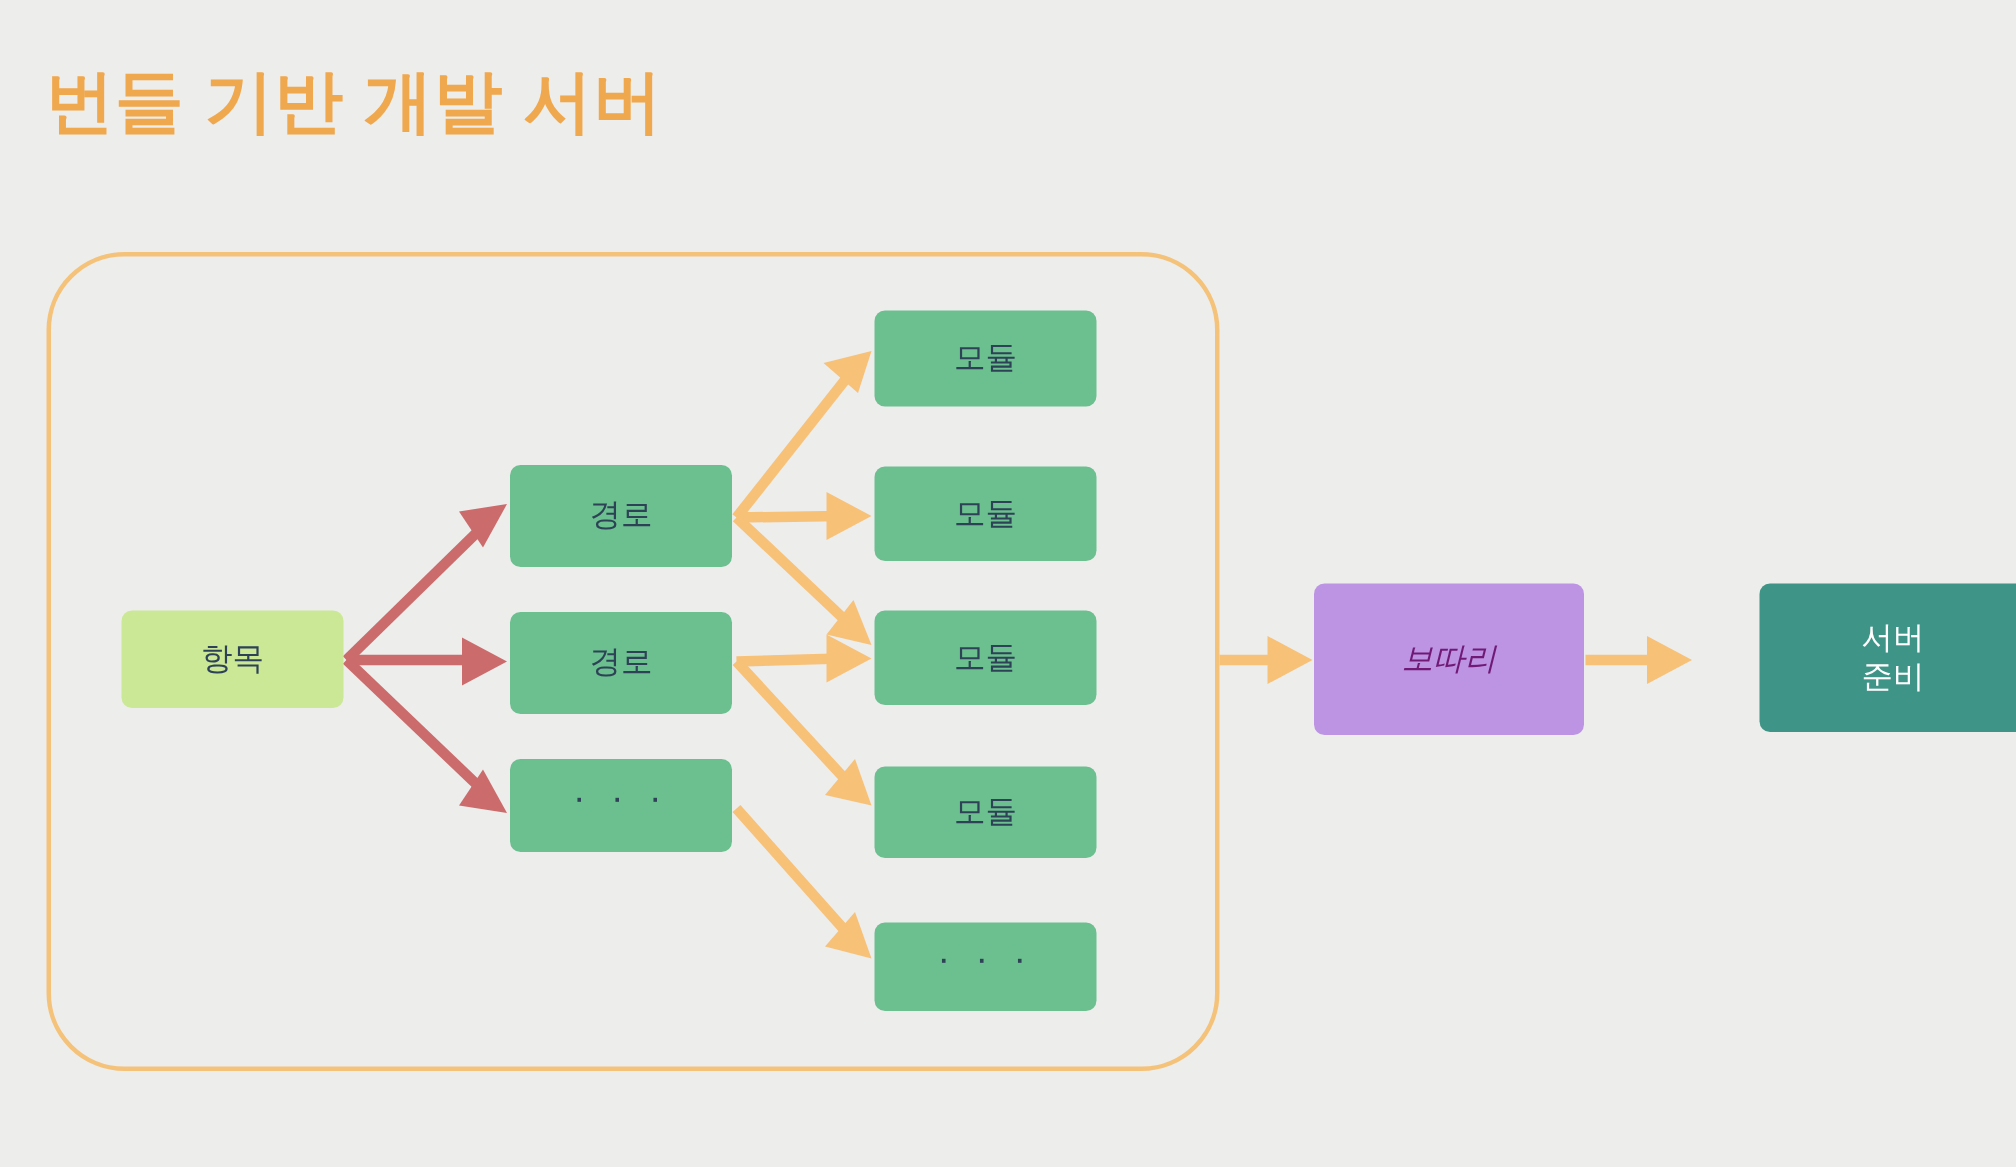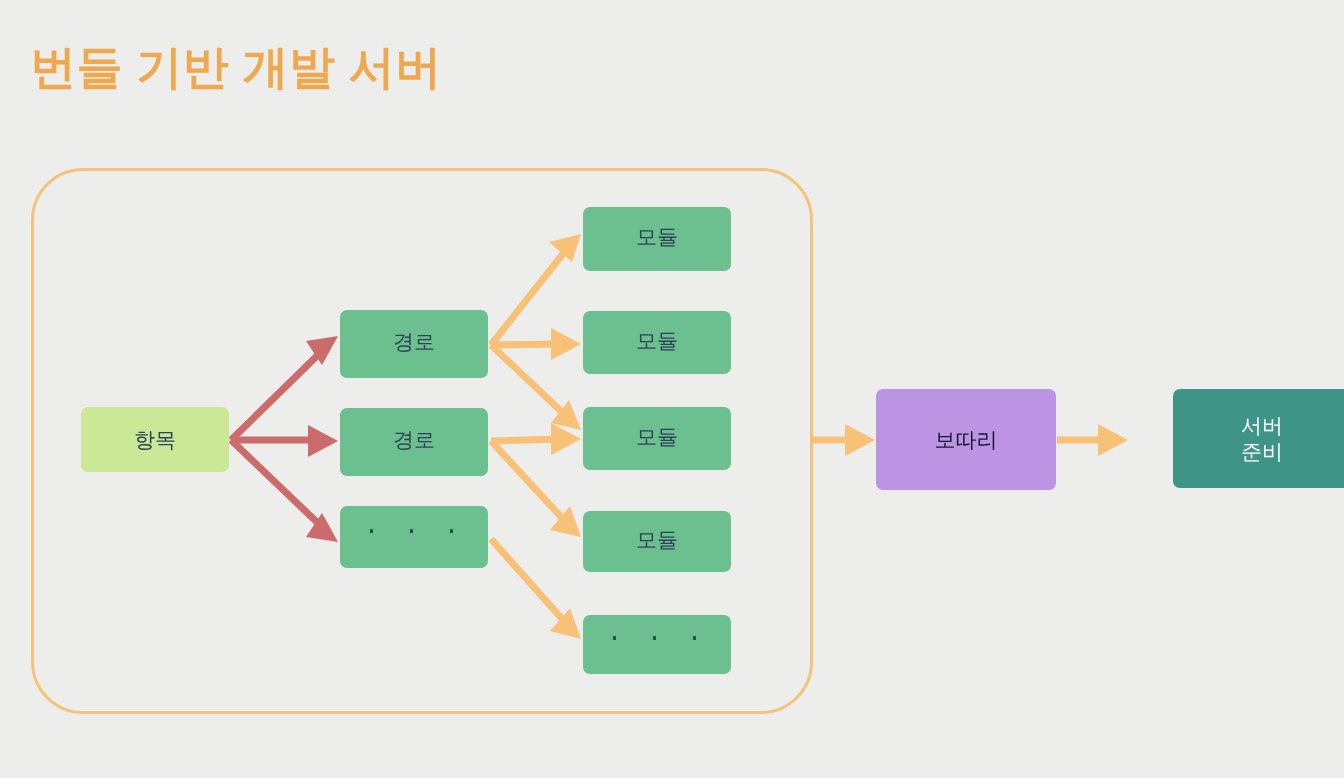--- a/index.html
+++ b/index.html
@@ -52,22 +52,22 @@
     line-height: 1.22;
     white-space: pre-line;
     color: #2e4257;
   }
   .node.ellipsis {
     font-size: 25px;
     letter-spacing: 5px;
     padding-bottom: 10px;
   }
   .node.light-green { background: #cbe896; }
-  .node.green       { background: #6cc08f; font-family: Liberation Mono, monospace; }
-  .node.purple      { background: #bd93e3; color: #0f172a; }
+  .node.green       { background: #6cc08f; }
+  .node.purple      { background: #bd93e3; color: #701a75; font-style: italic; }
   .node.teal        { background: #3f9488; color: #ffffff; margin-left: 44px; }
   #group-box {
     position: absolute;
     left: 31px;
     top: 168px;
     width: 782px;
     height: 546px;
     box-sizing: border-box;
     border: 3px solid #f5c27a;
     border-radius: 52px;

